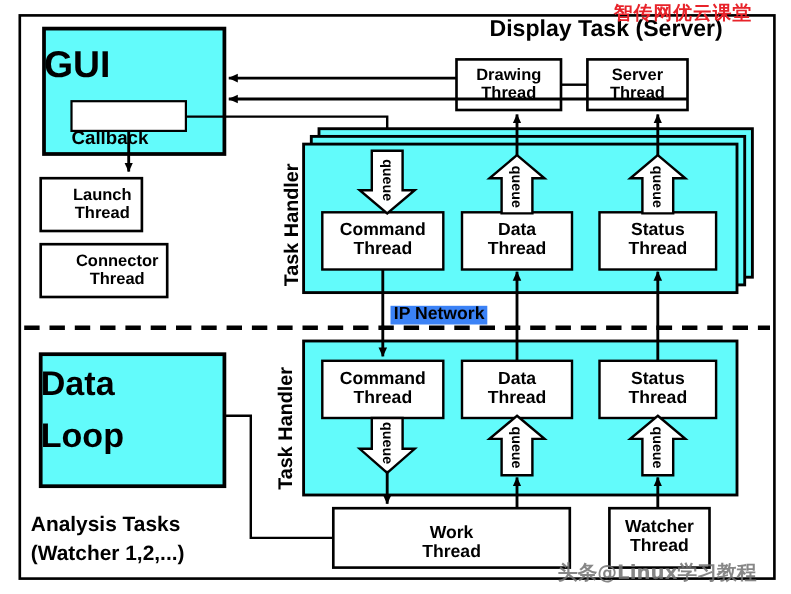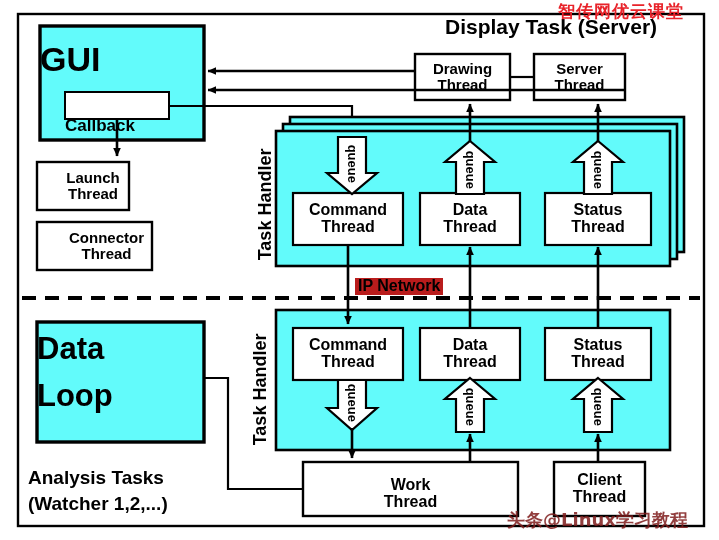--- a/index.html
+++ b/index.html
@@ -41,21 +41,21 @@
     transform-origin: 50% 50%;
   }
   .wm {
     position: absolute;
     font-family: "DejaVu Sans", sans-serif;
     font-weight: bold;
     pointer-events: none;
     white-space: pre;
   }
   .wm-top { color: #e8232a; }
-  .wm-bot { color: #7f1d1d; opacity: .85; }
+  .wm-bot { color: #737373; opacity: .85; }
 </style>
 </head>
 <body>
 
 <div id="stage">
 
   <svg width="719" height="540" viewBox="0 0 719 540">
     <defs>
       <marker id="arr" markerWidth="9" markerHeight="9" refX="8.2" refY="4.5" orient="auto" markerUnits="userSpaceOnUse">
         <path d="M0,0.6 L8.6,4.5 L0,8.4 z" fill="#000"></path>
@@ -180,21 +180,21 @@
     <span>Thread</span>
   </div>
 
   <div class="lbl vert" style="left:327px; top:157px; width:50px; text-align:center; font-size:13px;
               transform:rotate(90deg);">queue</div>
   <div class="lbl vert" style="left:445px; top:163px; width:50px; text-align:center; font-size:13px;
               transform:rotate(90deg);">queue</div>
   <div class="lbl vert" style="left:573px; top:163px; width:50px; text-align:center; font-size:13px;
               transform:rotate(90deg);">queue</div>
 
-  <div class="lbl" style="left:355px; top:278px; font-size:16px; background:#b91c1c; padding:0 3px;">IP Network</div>
+  <div class="lbl" style="left:355px; top:278px; font-size:16px; background:#3b82f6; padding:0 3px;">IP Network</div>
 
   <div class="lbl ctr" style="left:37px; top:333px; width:167px; font-size:31px;">Data</div>
   <div class="lbl" style="left:28px; top:468px; font-size:19px;">Analysis Tasks</div>
 
   <div class="lbl ctr" style="left:37px; top:380px; width:167px; font-size:31px;">Loop</div>
   <div class="lbl" style="left:28px; top:494px; font-size:19px;">(Watcher 1,2,...)</div>
 
   <div class="lbl vert" style="left:180px; top:380px; width:160px; text-align:center; font-size:18px;
               transform:rotate(-90deg);">Task Handler</div>
 
@@ -217,20 +217,20 @@
               transform:rotate(90deg);">queue</div>
   <div class="lbl vert" style="left:573px; top:400px; width:50px; text-align:center; font-size:13px;
               transform:rotate(90deg);">queue</div>
 
   <div class="lbl boxtext" style="left:303px; top:462px; width:215px; height:64px; font-size:16px;">
     <span>Work</span>
     <span>Thread</span>
   </div>
 
   <div class="lbl boxtext" style="left:554px; top:462px; width:91px; height:54px; font-size:16px;">
-    <span>Client</span>
+    <span>Watcher</span>
     <span>Thread</span>
   </div>
 
   <div class="wm wm-top" style="left:542px; top:0px; font-size:17px; letter-spacing:1px;margin-left:16px;">智传网优云课堂</div>
   <div class="wm wm-bot" style="left:507px; top:508px; font-size:18px; letter-spacing:0px;">头条@Linux学习教程</div>
 
 </div>
 
 </body></html>

